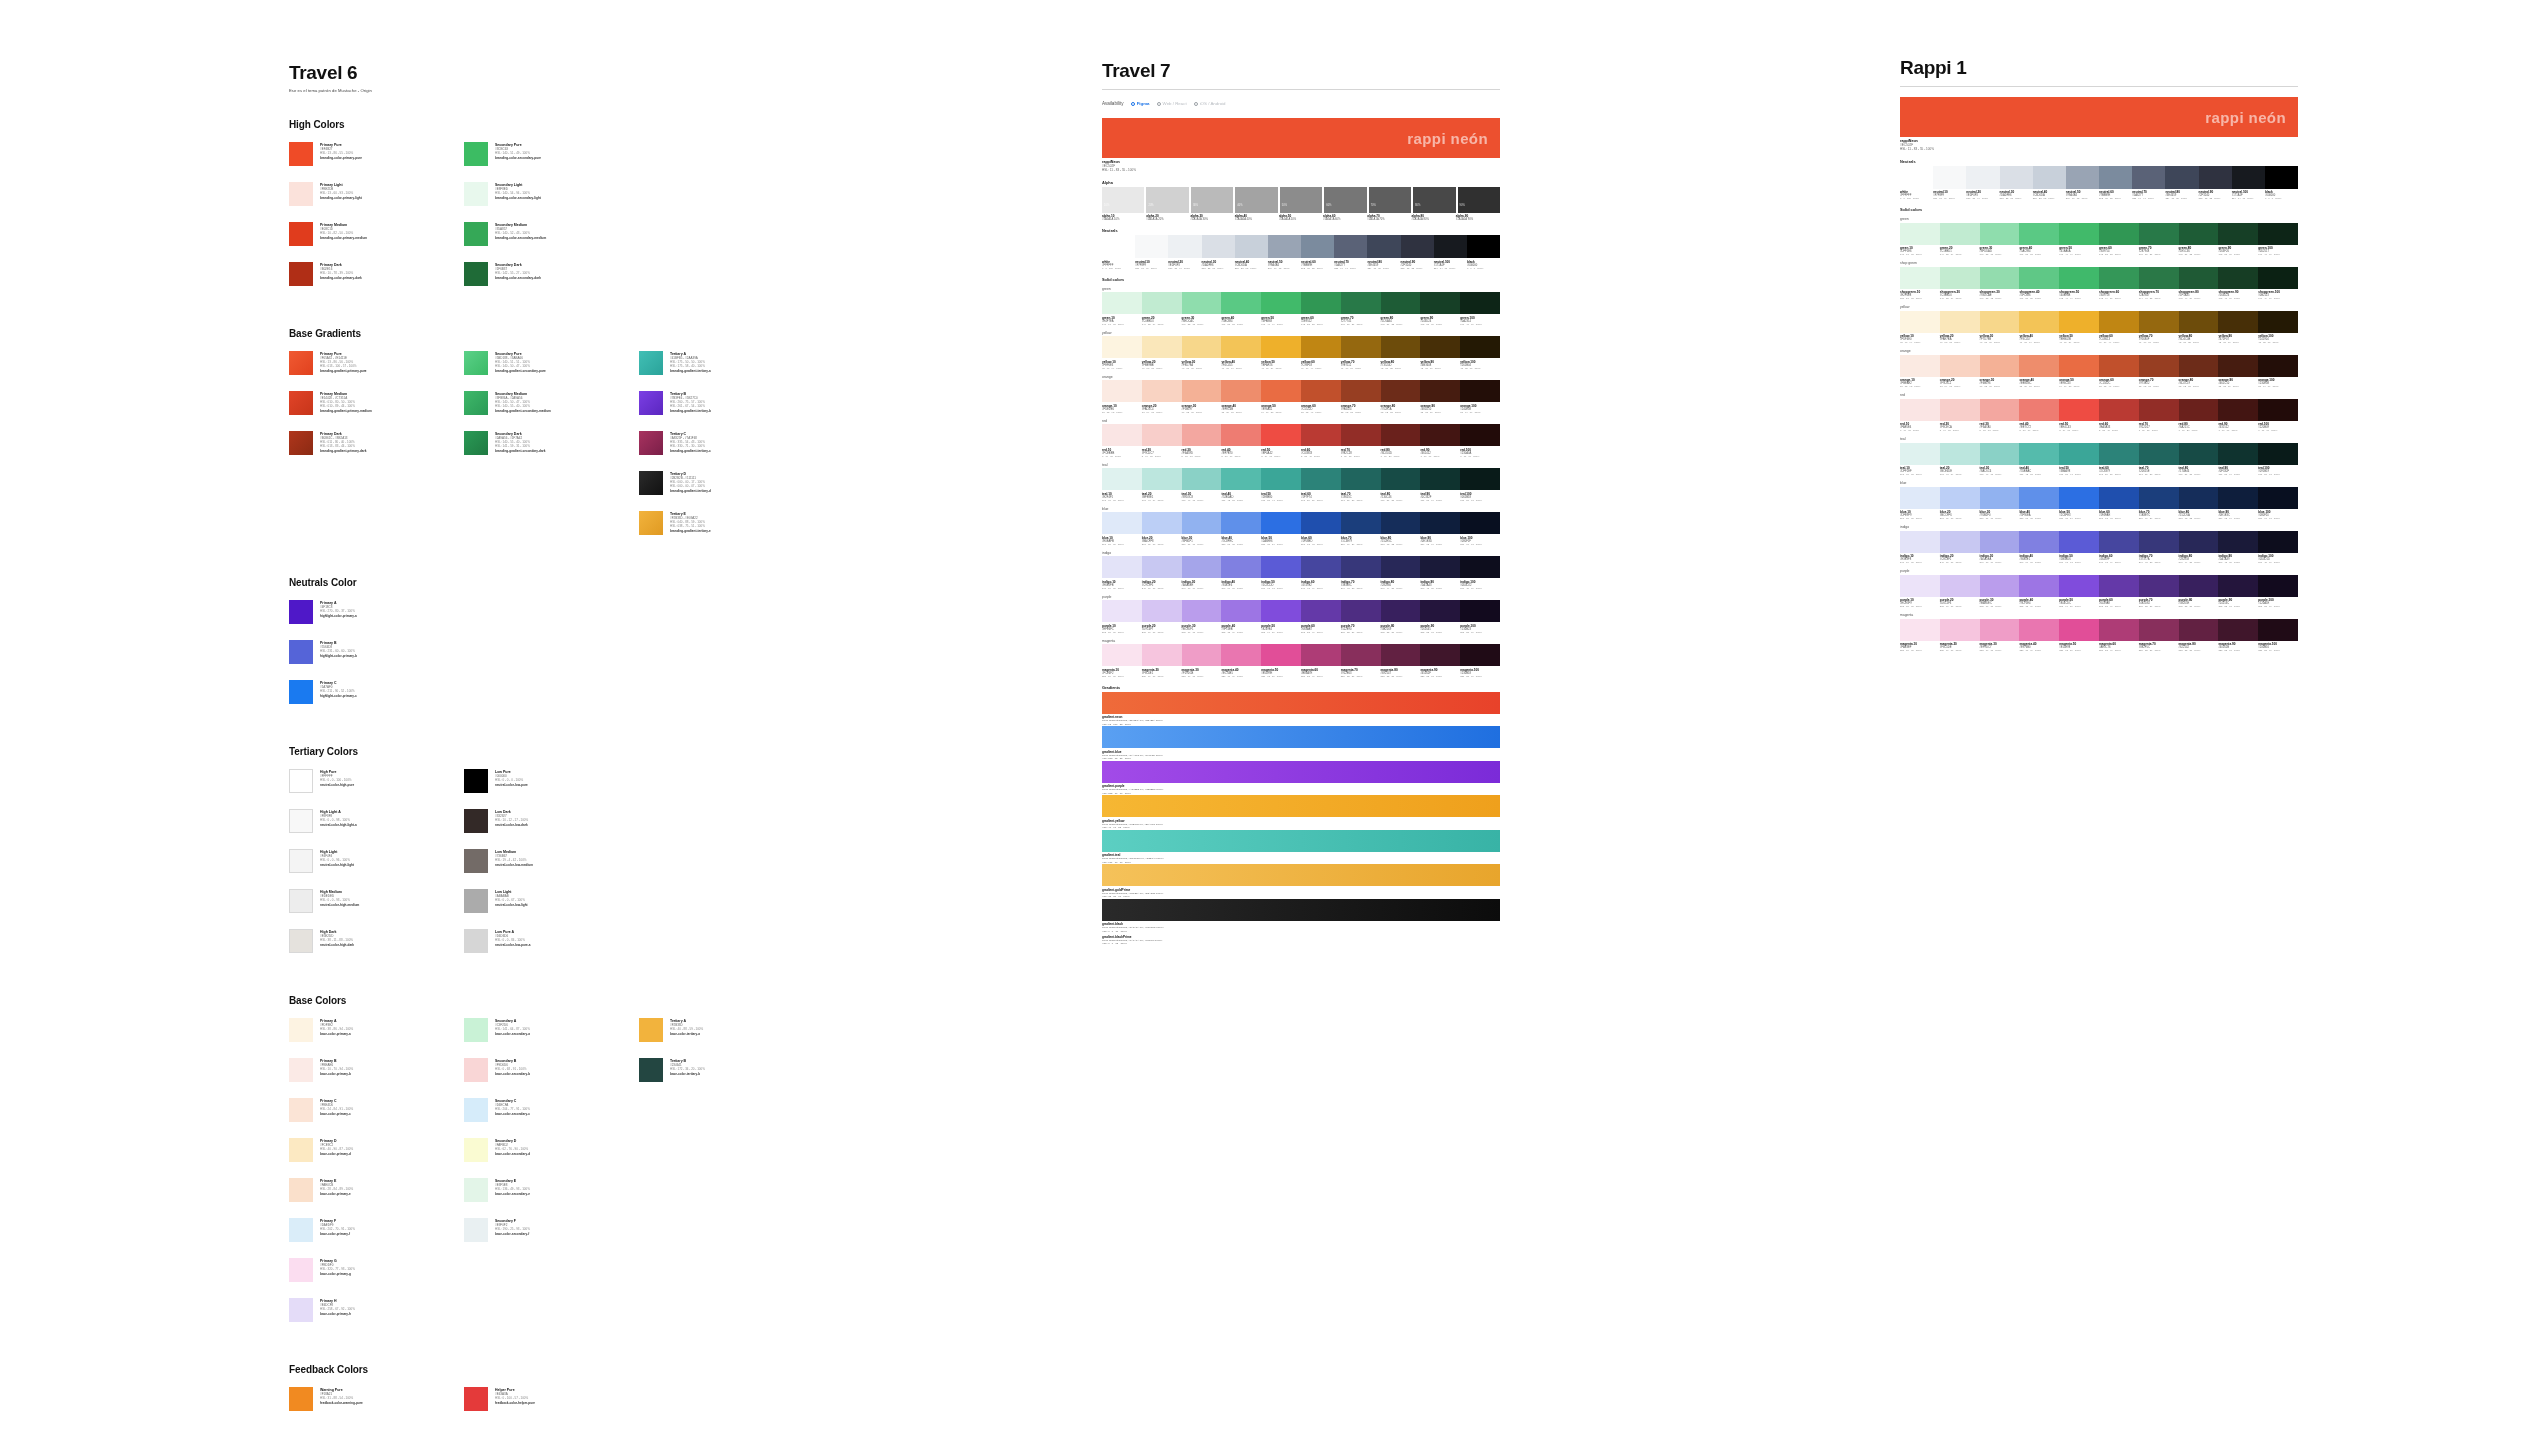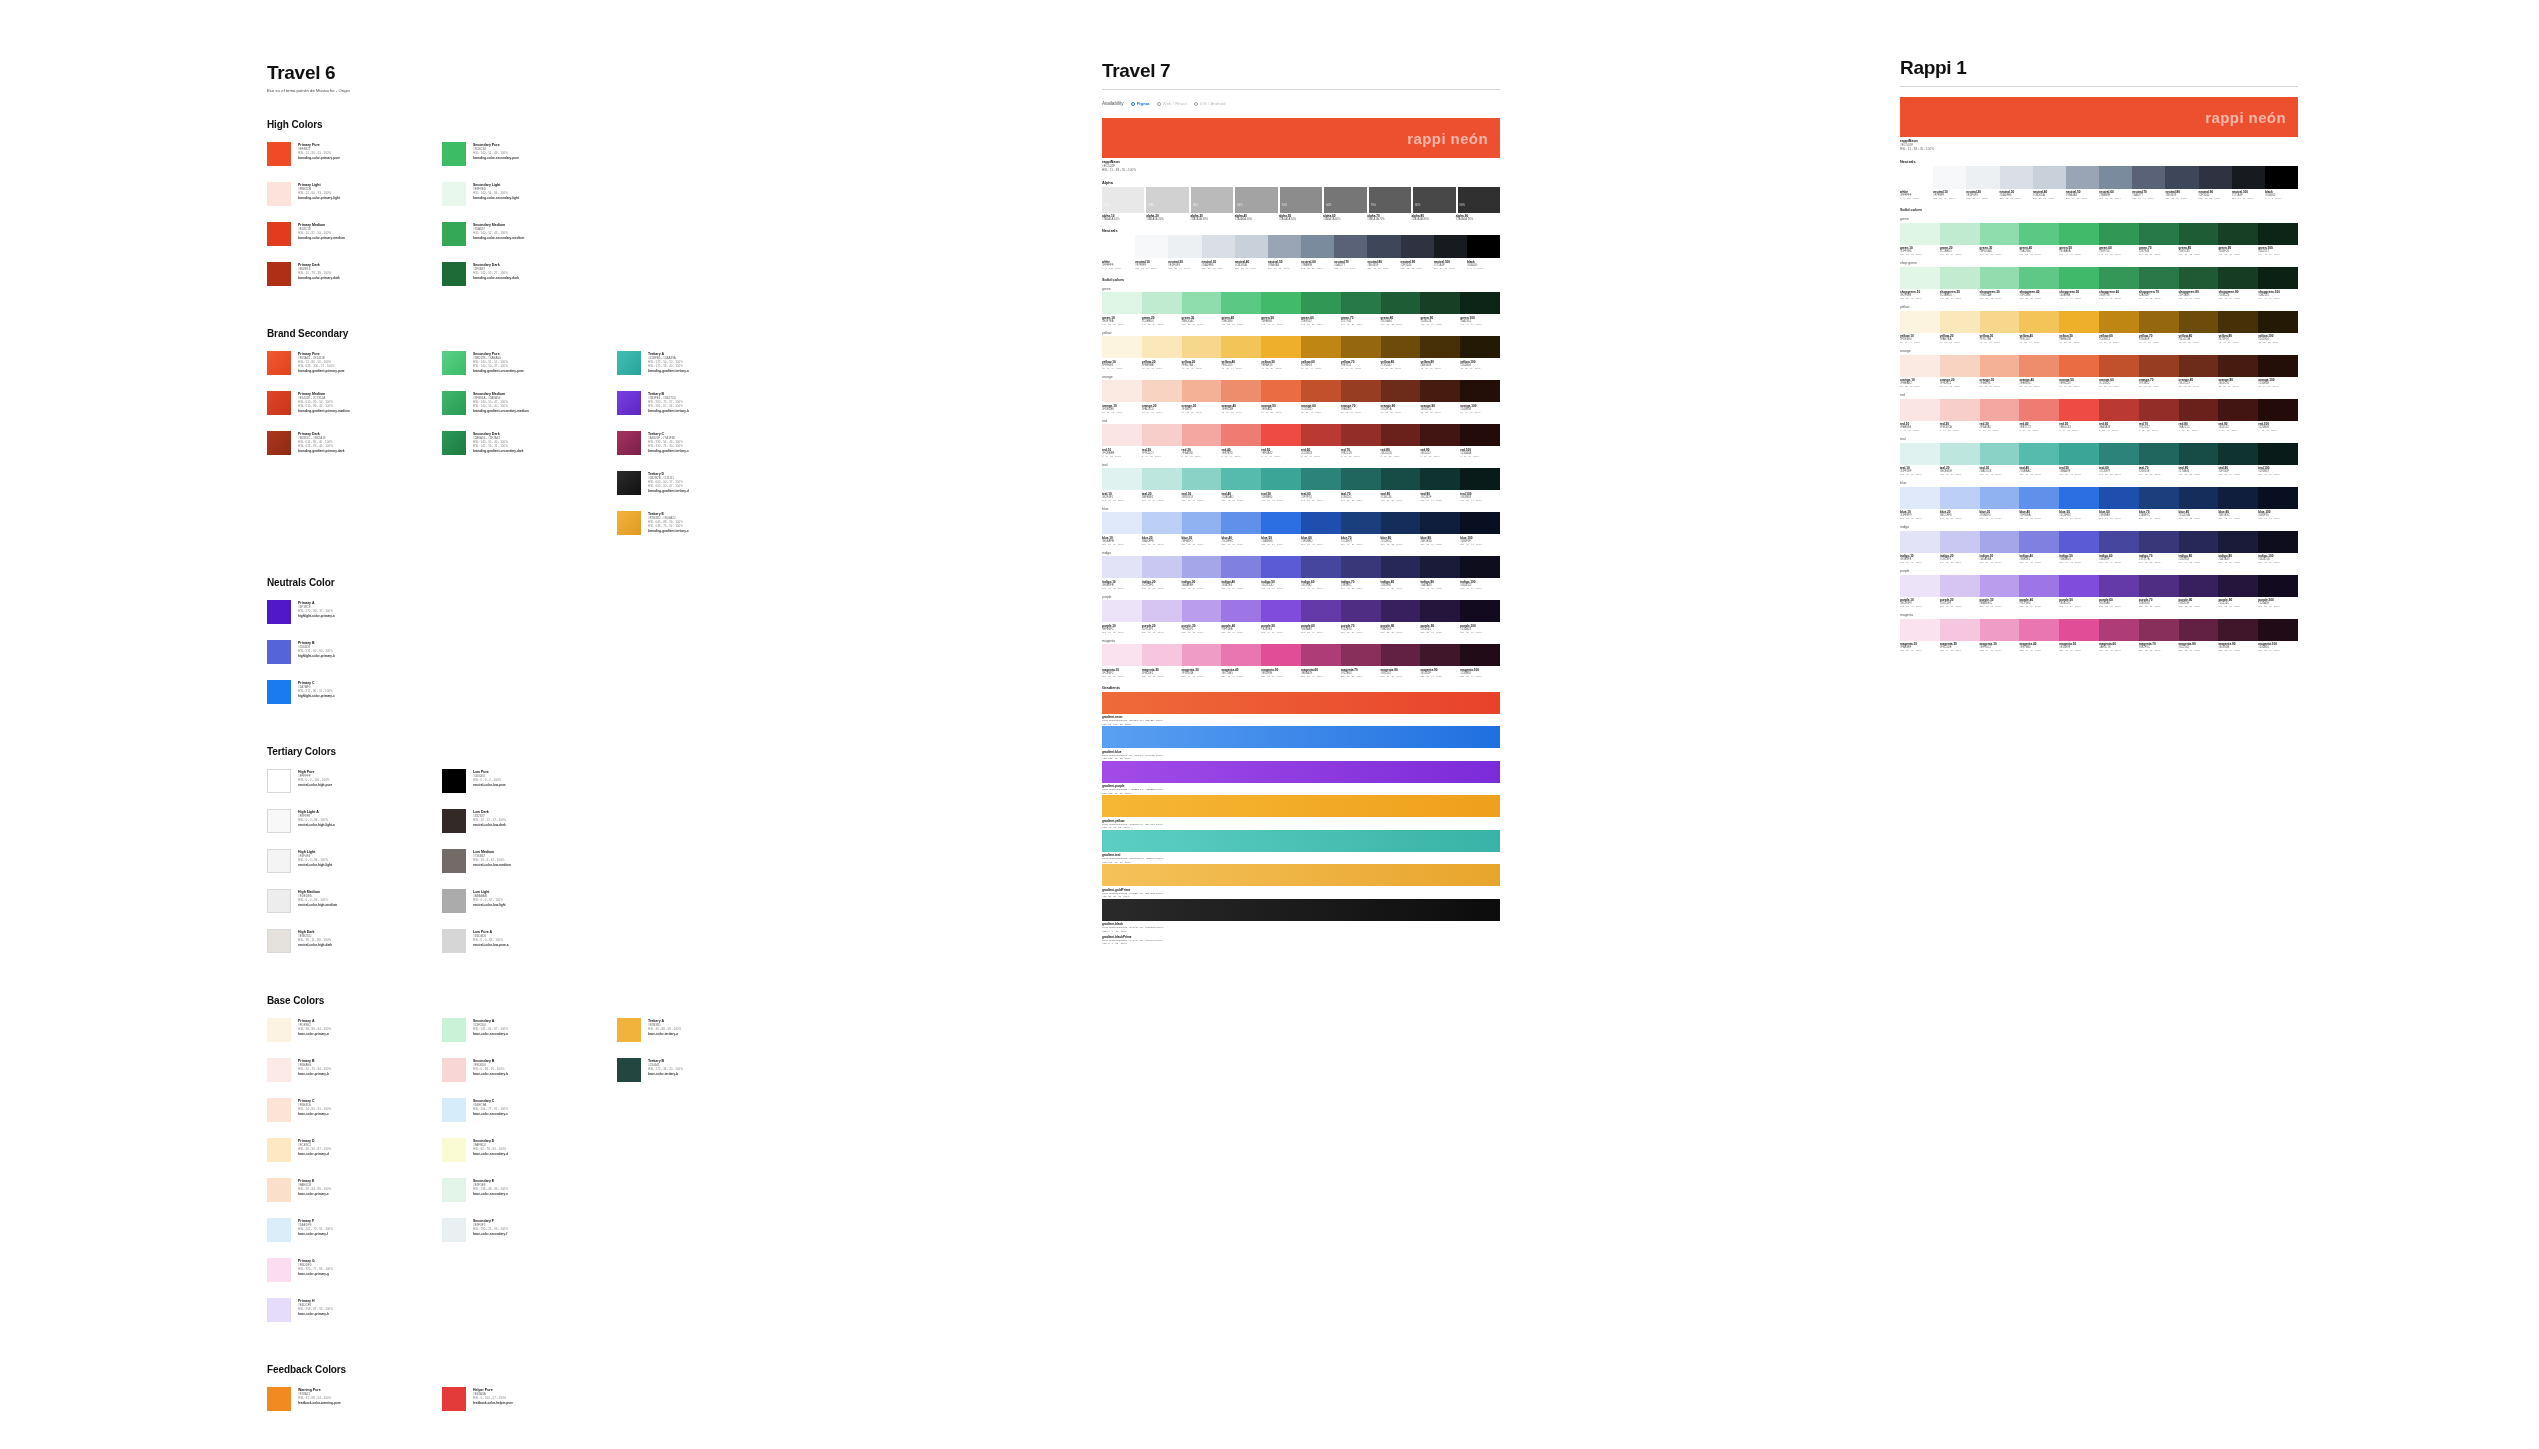--- a/index.html
+++ b/index.html
@@ -6,21 +6,21 @@
   html, body {
     width: 2539px; height: 1450px;
     background: #ffffff;
     font-family: "Liberation Sans", sans-serif;
     overflow: hidden;
   }
   .canvas { position: relative; width: 2539px; height: 1450px; }
 
   
   .panel { position: absolute; top: 0; }
-  #panel-travel6 { left: 267px; width: 697px; }
+  #panel-travel6 { left: 289px; width: 697px; }
   #panel-travel7 { left: 1102px; width: 398px; }
   #panel-rappi8  { left: 1900px; width: 398px; }
 
   .panel-title {
     font-size: 19px; font-weight: bold; color: #111;
     letter-spacing: -0.3px;
   }
   #panel-travel6 .panel-title { margin-top: 62px; font-size: 19px; }
   #panel-travel7 .panel-title { margin-top: 60px; }
   #panel-rappi8  .panel-title { margin-top: 57px; }
@@ -180,21 +180,21 @@
                   <div class="t6-name">Secondary Dark</div>
                   <div class="t6-hex">#1F6B37</div>
                   <div class="t6-hsl">HSL: 142 - 55 - 27 - 100%</div>
                   <div class="t6-token">branding-color-secondary-dark</div>
                 </div>
               </div>
             </div>
           </div>
         </div>
         <div class="t6-section" style="margin-top: 26px;">
-          <div class="t6-section-title">Brand Secondary</div>
+          <div class="t6-section-title">Base Gradients</div>
           <div class="t6-grid" style="margin-top: 12px;">
             <div class="t6-col">
               <div class="t6-item">
                 <div class="t6-chip" style="background: linear-gradient(135deg, rgb(240, 90, 50), rgb(225, 65, 30));"></div>
                 <div class="t6-meta">
                   <div class="t6-name">Primary Pure</div>
                   <div class="t6-hex">#F05A32 - #E1411E</div>
                   <div class="t6-hsl">HSL: 13 - 86 - 56 - 100%</div>
                   <div class="t6-hsl">HSL: 013 - 100 - 57 - 100%</div>
                   <div class="t6-token">branding-gradient-primary-pure</div>

